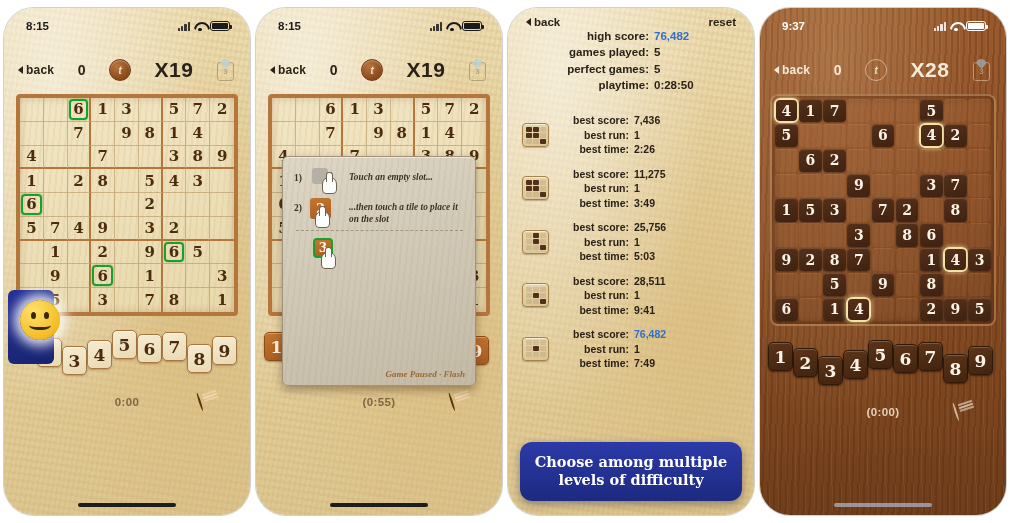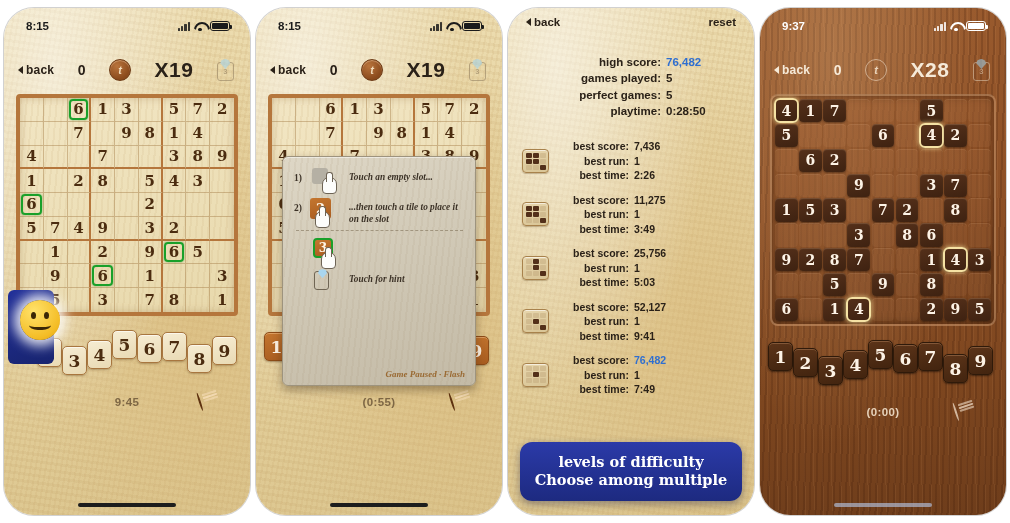--- a/index.html
+++ b/index.html
@@ -315,21 +315,21 @@
   .ht-foot { position:absolute; right: 10px; bottom: 6px; color: #9a6a33; font-size: 9px; }
 
   
   .statsbar {
     display:flex; align-items:center; justify-content:space-between;
     padding: 8px 18px 0 18px; color:#2a2118;
     font-size: 11.5px; font-weight: bold;
   }
   .statsbar .lnk { display:flex; align-items:center; gap:3px; }
   .statsbar .tri { width:0;height:0;border-top:4px solid transparent;border-bottom:4px solid transparent;border-right:5px solid currentColor; }
-  .summary { margin-top: 26px; padding-right: 26px; color:#2a2118; }
+  .summary { padding-right: 38px; color:#2a2118; }
   .sum-row { display:flex; justify-content:flex-end; gap:5px; font-size:11.5px; font-weight:bold; line-height:1.42; }
   .sum-row .lbl { text-align:right; }
   .sum-row .val { min-width: 62px; text-align:left; }
   .val.blue { color:#2f6fd0; }
 
   .lvl-list { margin-top: 20px; padding: 0 16px 0 14px; display:flex; flex-direction:column; gap: 10px; }
   .lvl { display:flex; align-items:center; gap: 10px; }
   .mini {
     width: 27px; height: 24px; flex:0 0 27px;
     background: linear-gradient(165deg,#e7d6ad,#d9c596);
@@ -578,21 +578,21 @@
         <div class="tile" style="left: 58px; top: 16px;">3</div>
         <div class="tile" style="left: 83px; top: 10px;">4</div>
         <div class="tile" style="left: 108px; top: 0px;">5</div>
         <div class="tile" style="left: 133px; top: 4px;">6</div>
         <div class="tile" style="left: 158px; top: 2px;">7</div>
         <div class="tile" style="left: 183px; top: 14px;">8</div>
         <div class="tile" style="left: 208px; top: 6px;">9</div>
       </div>
 
     <div class="footer">
-      <span class="timer">9:45</span>
+      <span class="timer">0:00</span>
       <span class="pencil"><span class="body"></span></span>
     </div>
 
     <div class="smiley-badge"></div>
     <div class="smiley">
       <span class="eye l"></span>
         <span class="eye r"></span>
         <span class="mouth"></span>
     </div>
 
@@ -845,29 +845,20 @@
 
       <div class="ht-row">
         <span class="ht-num"></span>
         <span class="ht-art">
           <span class="sq-green">3</span>
           <span class="hand" style="left:11px; top:14px;"></span>
         </span>
       </div>
 
 
-      <div class="ht-row" style="margin-top:6px;">
-        <span class="ht-num"></span>
-        <span class="ht-art">
-          <span class="hintcard-sm">
-              <span class="b"></span>
-            </span>
-        </span>
-        <span class="ht-txt">Touch for hint</span>
-      </div>
 
       <div class="ht-foot">Game Paused · Flash</div>
     </div>
 
     <div class="homebar"></div>
   </div>
 
   <div class="phone paper">
     <div class="statsbar">
       <span class="lnk">
@@ -986,21 +977,21 @@
             <i></i>
             <i class="on"></i>
             <i></i>
             <i></i>
             <i></i>
             <i class="on"></i>
           </div>
           <div class="lvl-txt">
             <div class="lvl-row">
               <span class="lbl">best score:</span>
-              <span class="val">52,127</span>
+              <span class="val">28,511</span>
             </div>
             <div class="lvl-row">
               <span class="lbl">best run:</span>
               <span class="val">1</span>
             </div>
             <div class="lvl-row">
               <span class="lbl">best time:</span>
               <span class="val">9:41</span>
             </div>
           </div>
@@ -1028,22 +1019,22 @@
             </div>
             <div class="lvl-row">
               <span class="lbl">best time:</span>
               <span class="val">7:49</span>
             </div>
           </div>
         </div>
       </div>
 
     <div class="banner">
+      <div>Choose among multiple</div>
       <div>levels of difficulty</div>
-      <div>Choose among multiple</div>
     </div>
   </div>
 
   <div class="phone wood">
     <div class="statusbar light-txt">
       <span>9:37</span>
       <span class="st-right">
         <span class="bars">
             <i></i>
             <i></i>

